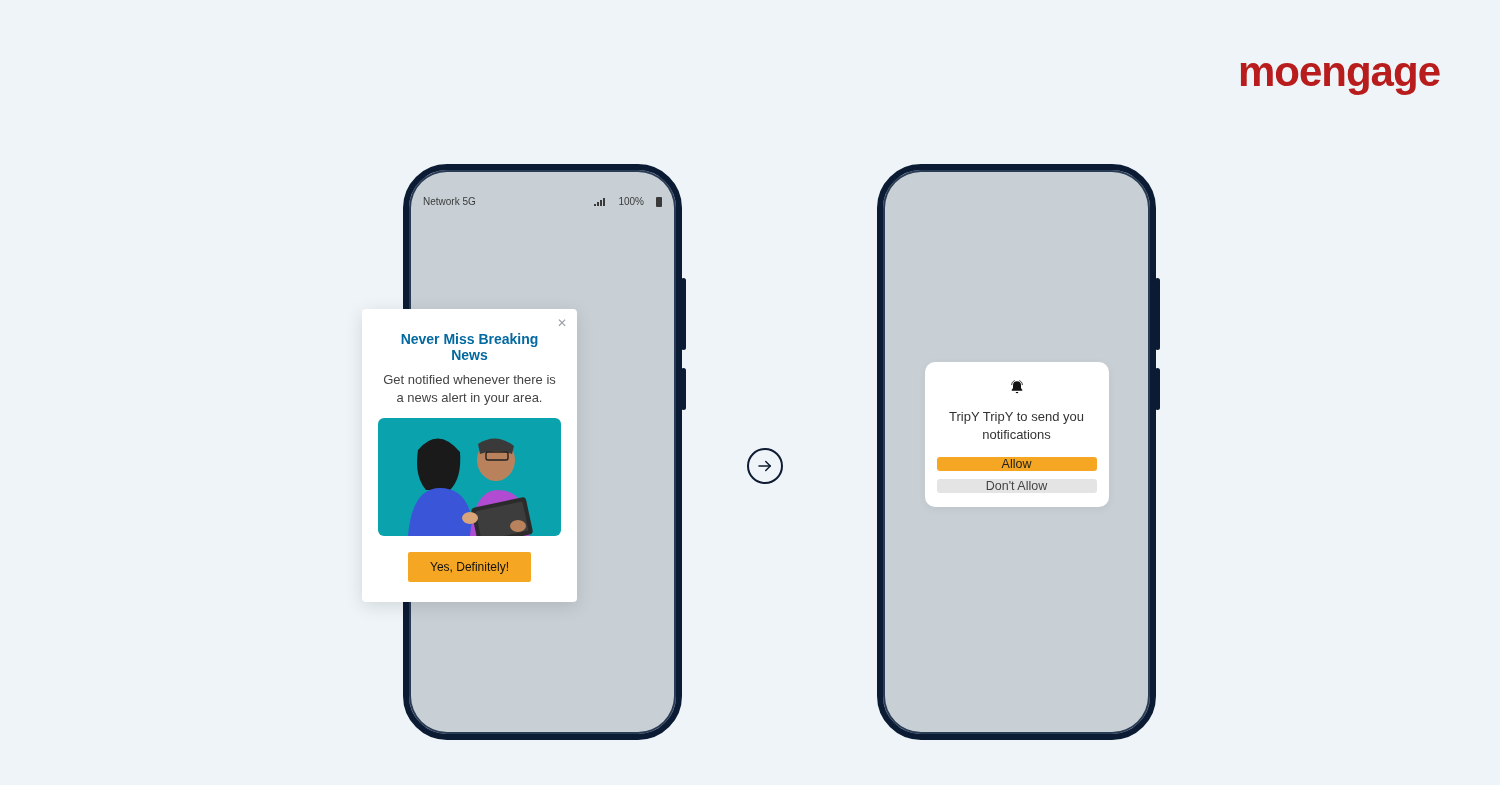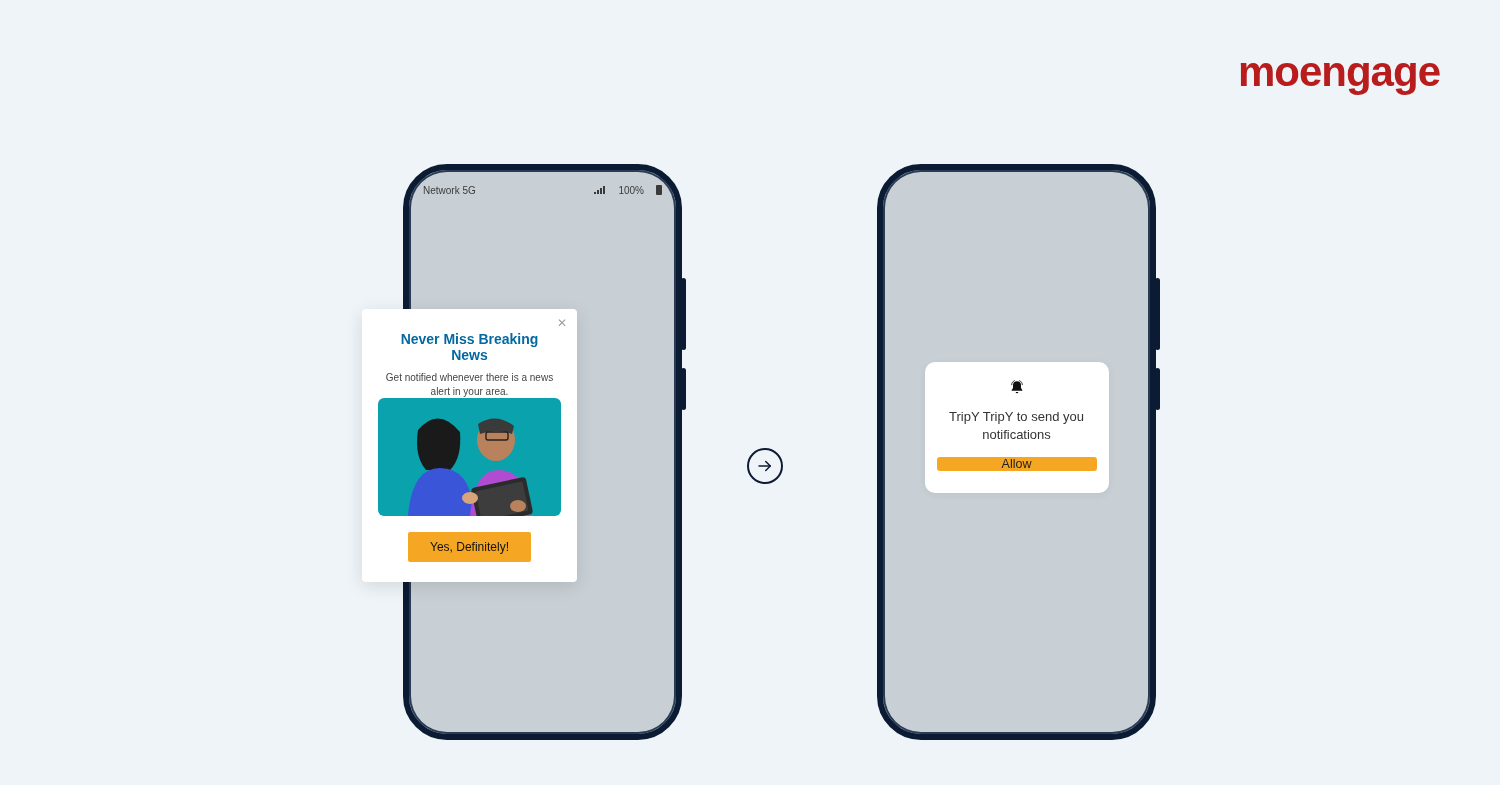--- a/index.html
+++ b/index.html
@@ -41,27 +41,27 @@
     border-radius: 3px;
   }
   .phone-left .side-btn.a  { right: -10px; top: 108px; width: 5px; height: 72px; }
   .phone-left .side-btn.b  { right: -10px; top: 198px; width: 5px; height: 42px; }
   .phone-right .side-btn.a { right: -10px; top: 108px; width: 5px; height: 72px; }
   .phone-right .side-btn.b { right: -10px; top: 198px; width: 5px; height: 42px; }
 
   
   .statusbar {
     position: absolute;
-    top: 10px;
+    top: 26px;
     left: 14px;
     right: 14px;
     height: 20px;
     display: flex;
     justify-content: space-between;
-    align-items: center;
+    align-items: flex-start;
     font-size: 10px;
     color: #3a3a3a;
   }
   .statusbar .right { display: flex; align-items: center; gap: 12px; }
   .sig-icon { display:inline-block; width:12px; height:8px; position:relative; }
   .sig-icon i { position:absolute; bottom:0; width:2px; background:#3a3a3a; }
   .sig-icon i:nth-child(1){left:0;height:2px;}
   .sig-icon i:nth-child(2){left:3px;height:4px;}
   .sig-icon i:nth-child(3){left:6px;height:6px;}
   .sig-icon i:nth-child(4){left:9px;height:8px;}
@@ -87,23 +87,24 @@
     cursor: pointer;
     line-height: 1;
   }
   .card1 h3 {
     font-size: 14px;
     font-weight: 700;
     color: #0369a1;
     margin: 4px 4px 8px;
   }
   .card1 p {
-    font-size: 10px;
+    font-size: 13px;
     color: #444;
     line-height: 1.35;
+    margin-bottom: 12px;
   }
   .card1 .illus {
     width: 100%;
     height: 118px;
     border-radius: 6px;
     overflow: hidden;
     margin-bottom: 16px;
   }
   .card1 .cta {
     display: inline-block;
@@ -233,14 +234,15 @@
     <div class="bell">
       <svg width="16" height="16" viewBox="0 0 24 24" fill="#111">
         <path d="M12 2a6 6 0 0 0-6 6v4l-2 3v1h16v-1l-2-3V8a6 6 0 0 0-6-6z"></path>
         <path d="M10 18a2 2 0 0 0 4 0h-4z"></path>
         <path d="M4 7c0-3 2-5 4-6" stroke="#111" stroke-width="1.3" fill="none" stroke-linecap="round"></path>
         <path d="M20 7c0-3-2-5-4-6" stroke="#111" stroke-width="1.3" fill="none" stroke-linecap="round"></path>
       </svg>
     </div>
     <div class="msg">TripY TripY to send you notifications</div>
     <button class="allow">Allow</button>
+    <button class="deny">Don't Allow</button>
   </div>
 </div>
 
 </body></html>

